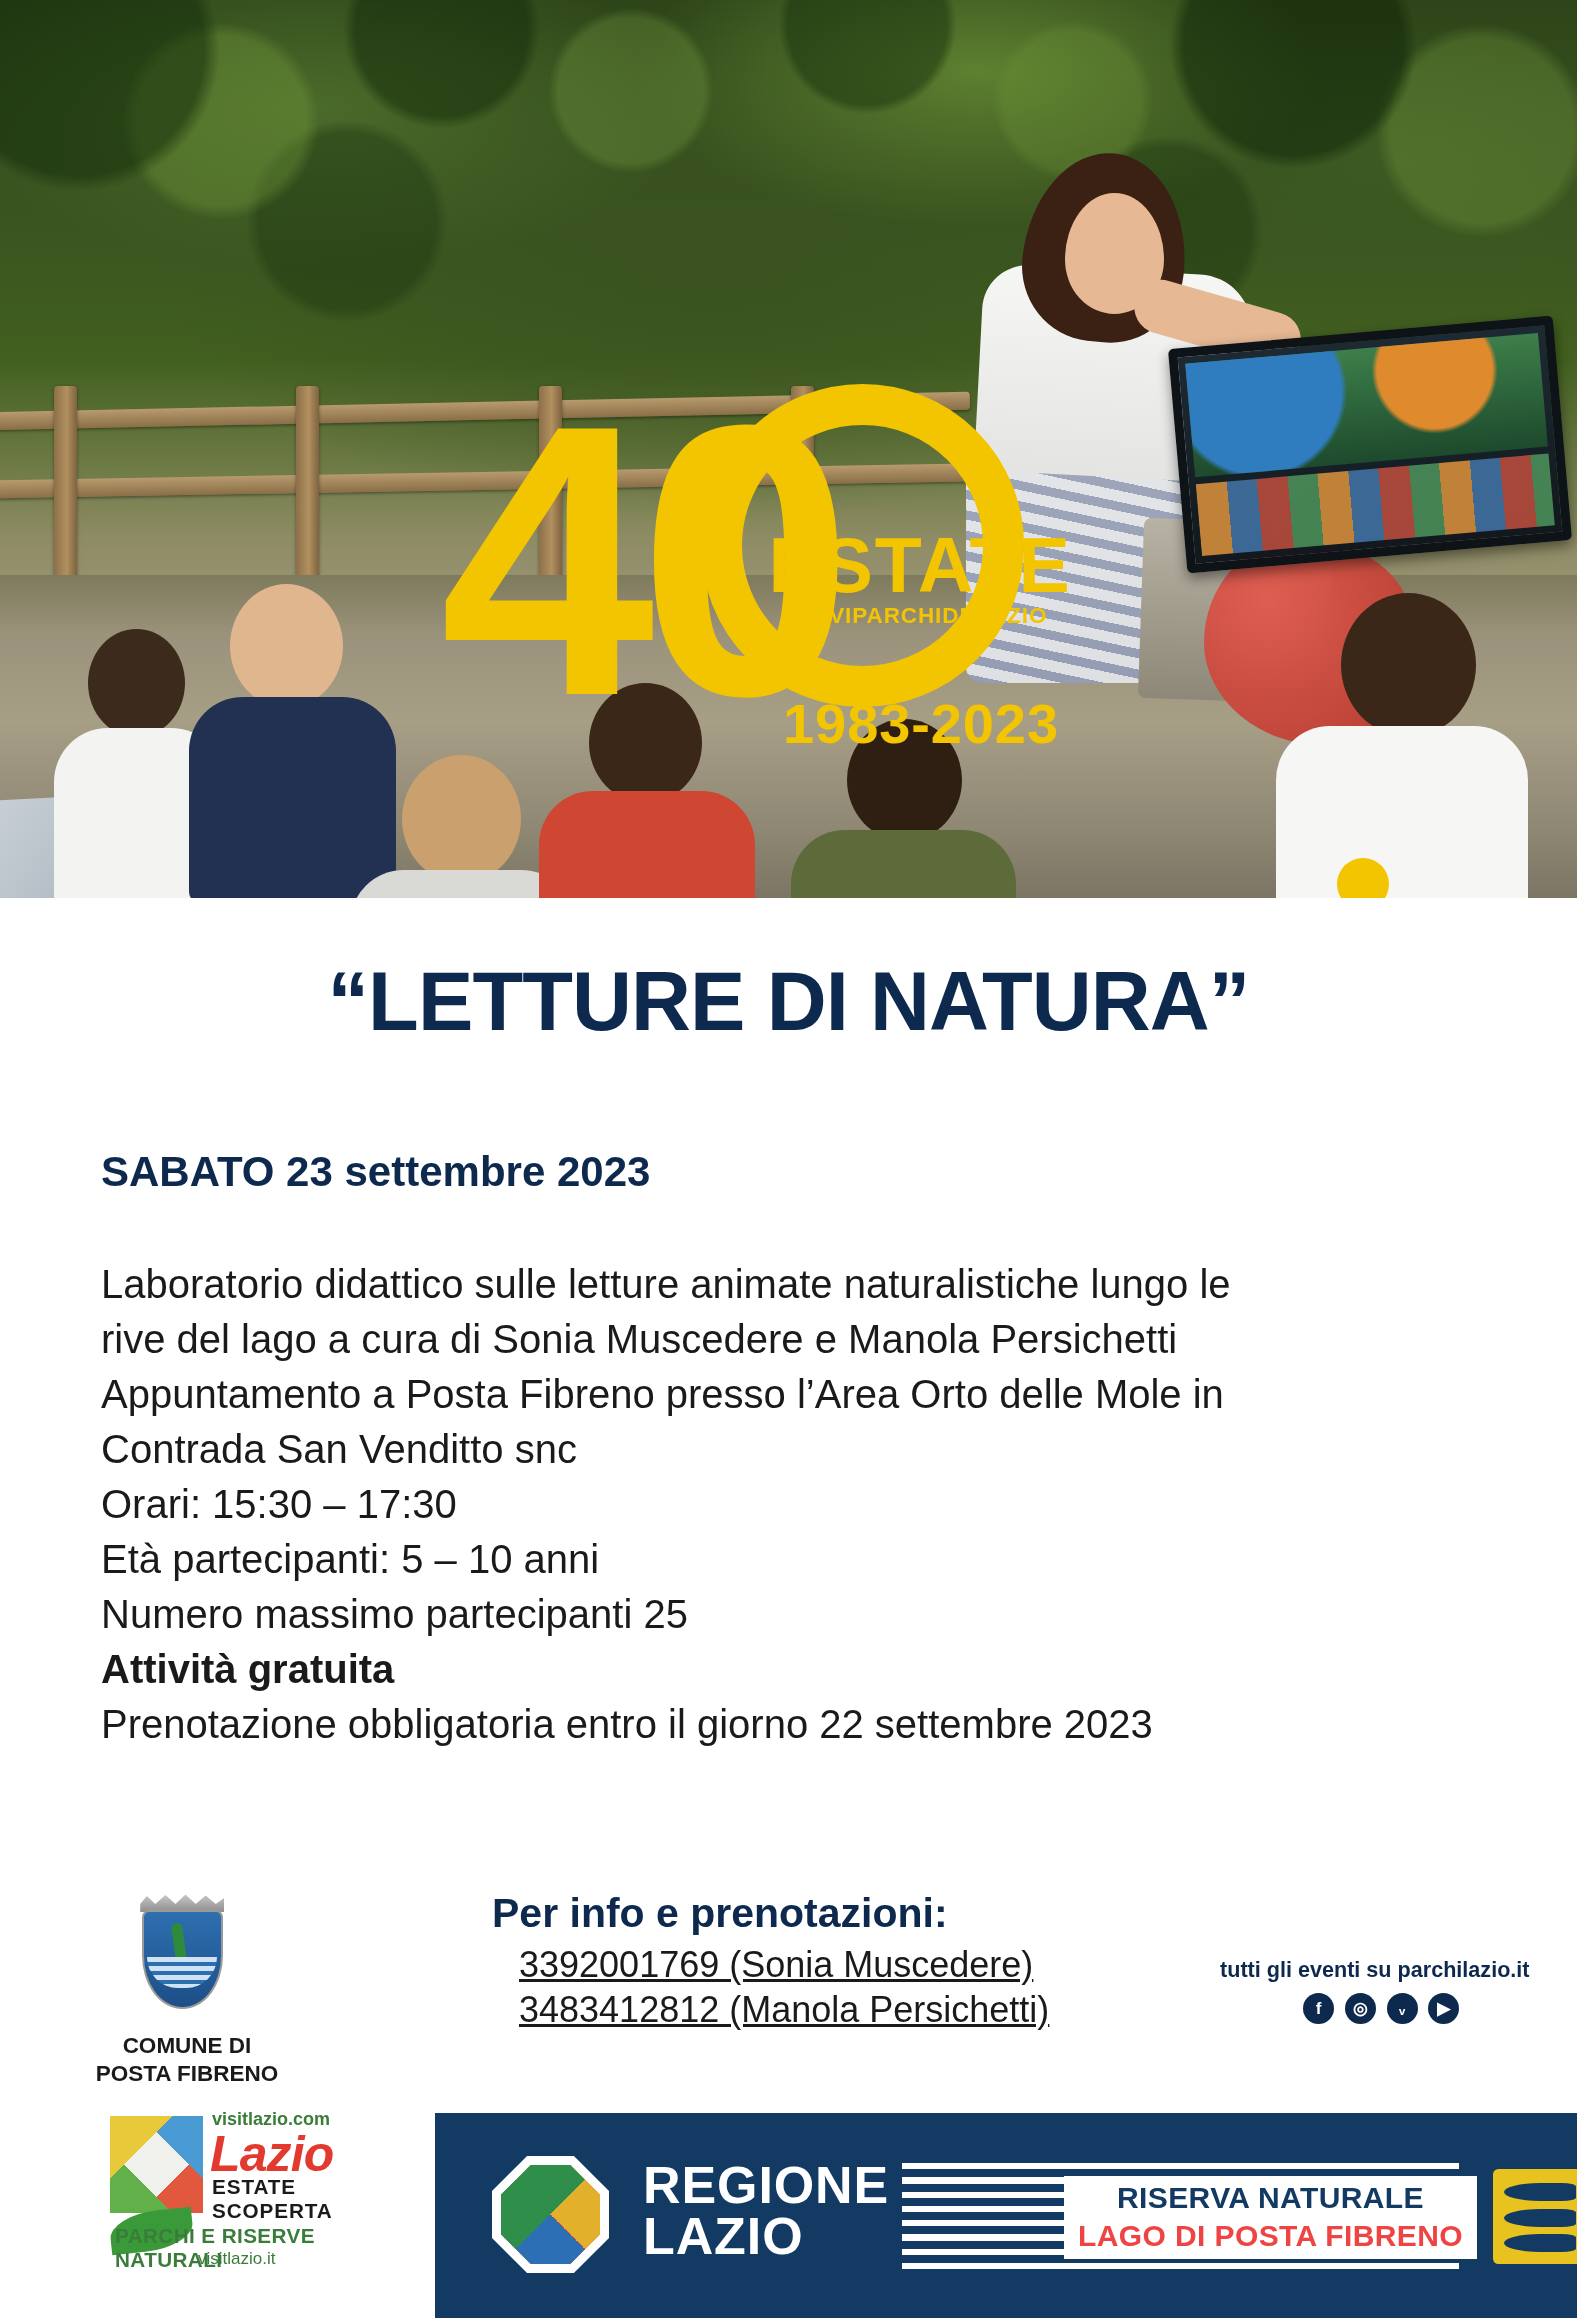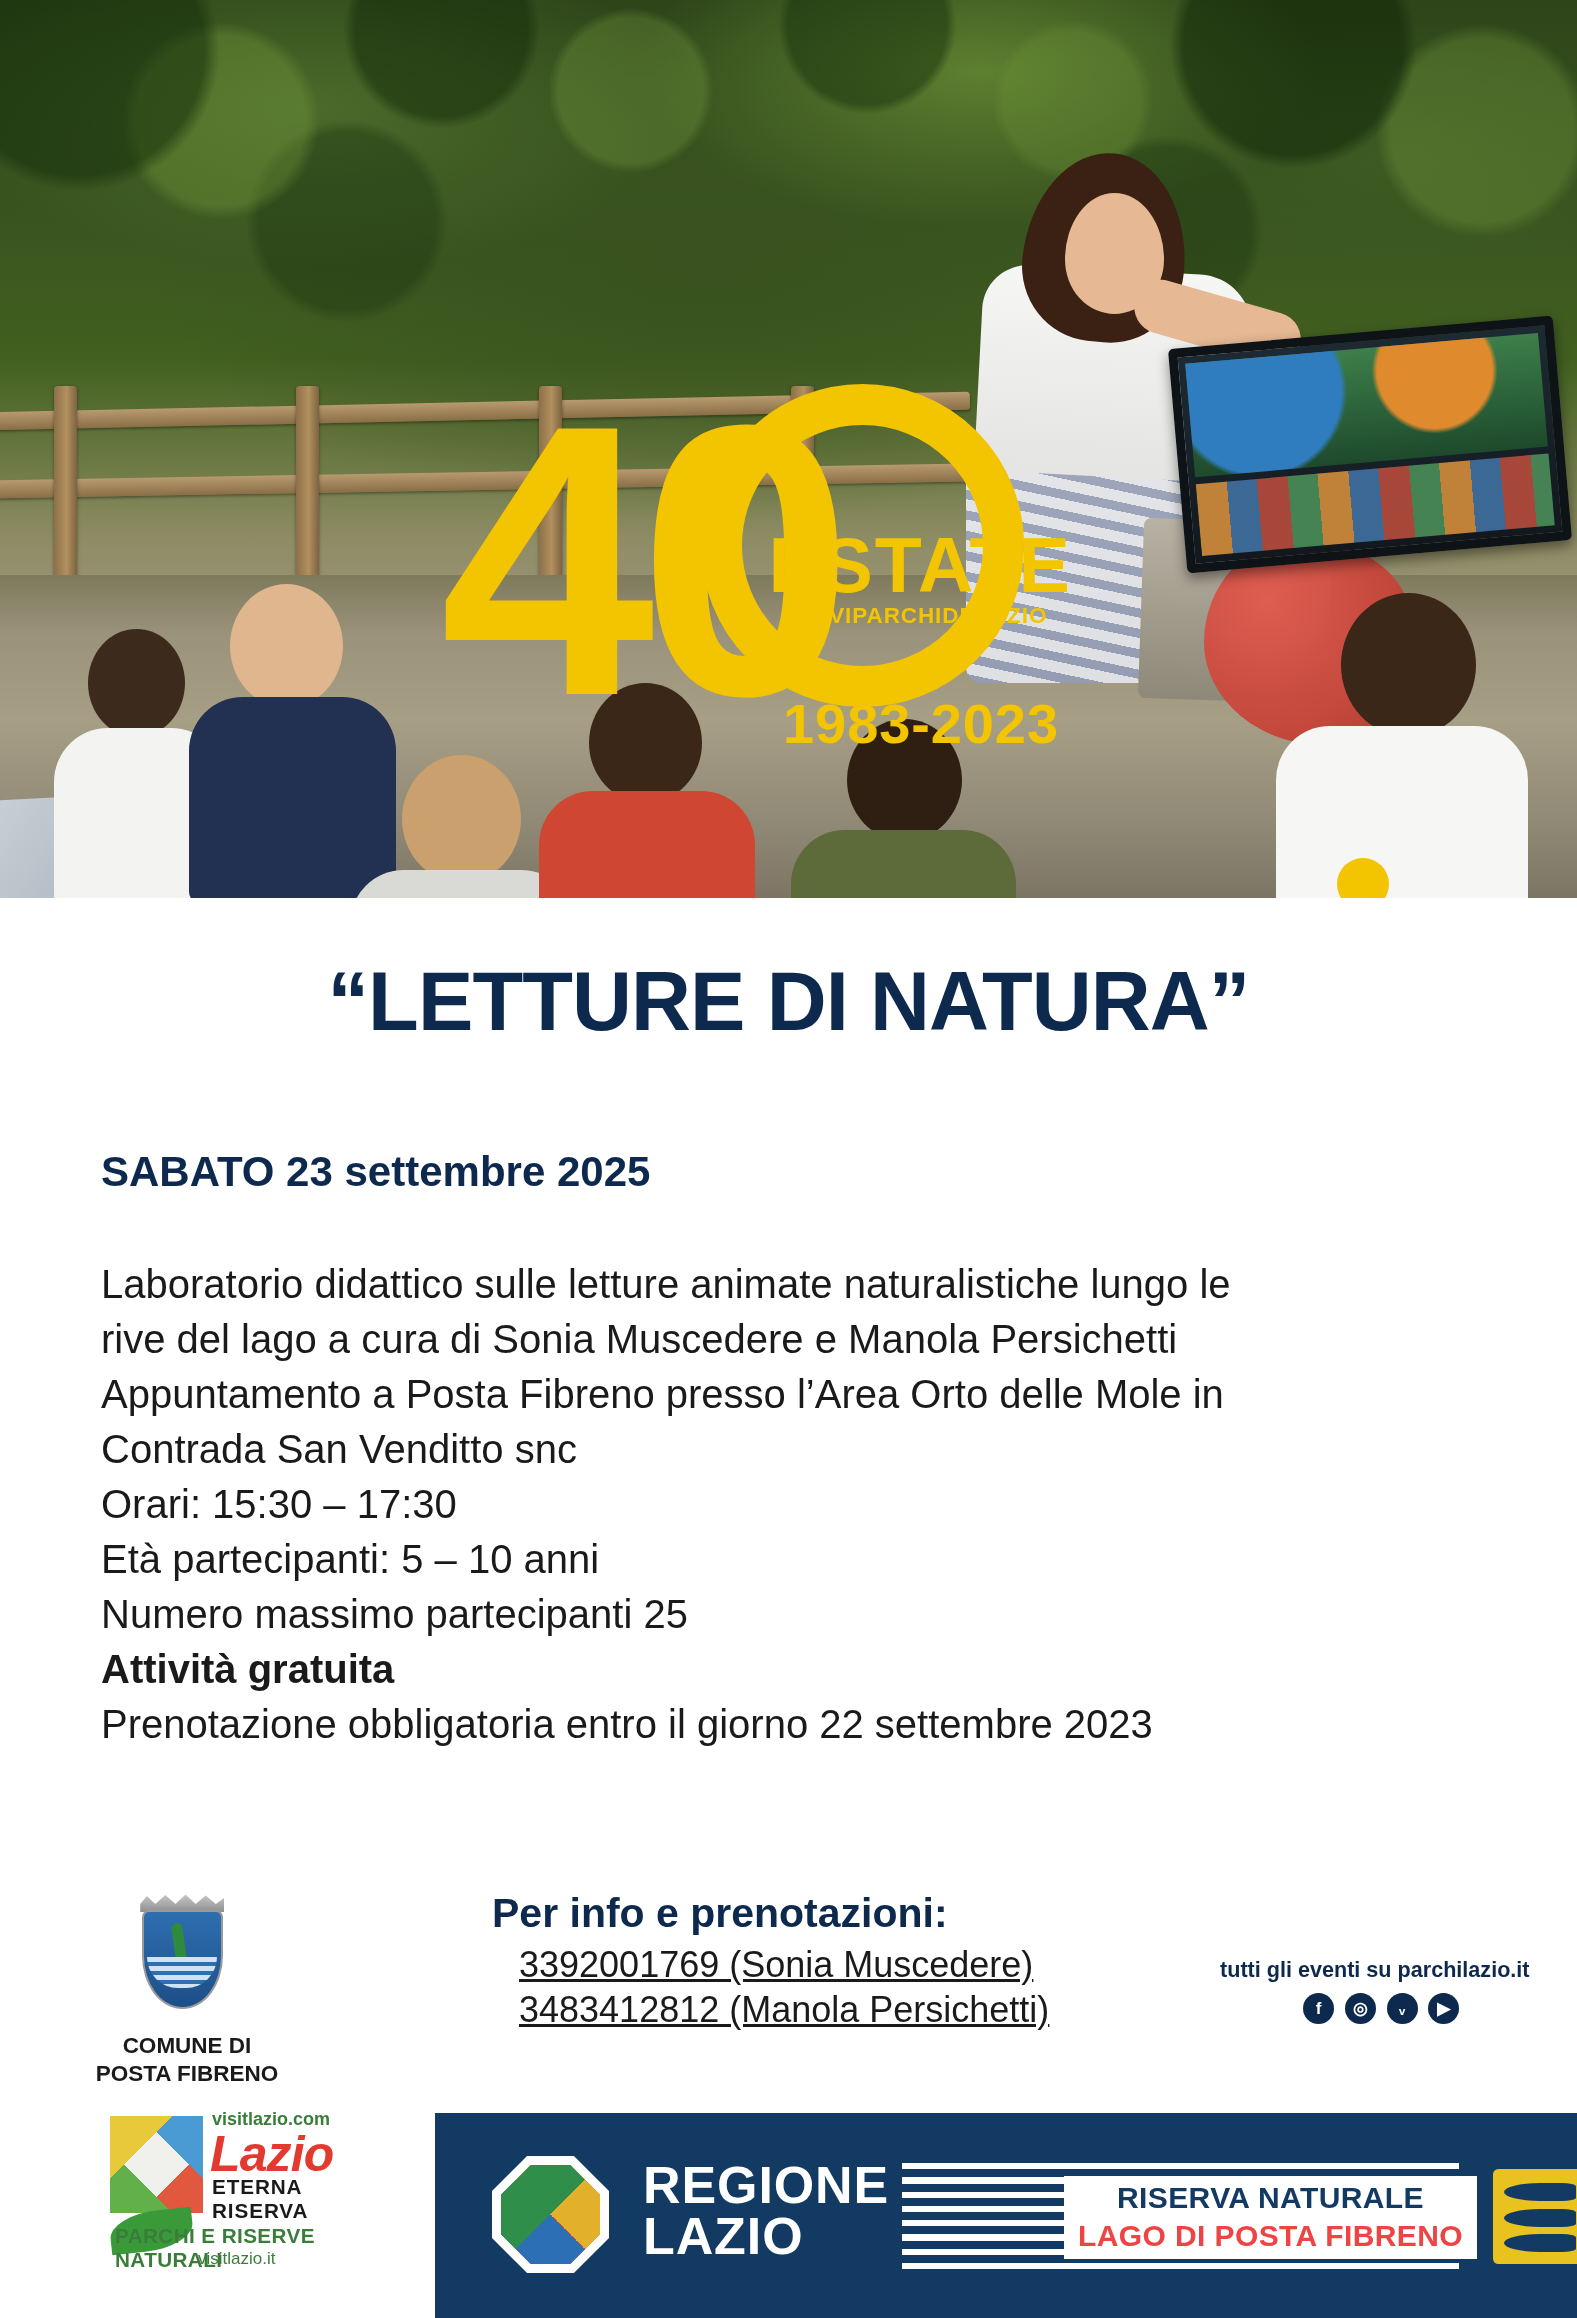--- a/index.html
+++ b/index.html
@@ -350,21 +350,21 @@
       <div class="logo-0"></div>
       <div class="logo-word">ESTATE</div>
       <div class="logo-hash">#VIVIPARCHIDELAZIO</div>
       <div class="logo-years">1983-2023</div>
       <div class="logo-sun"></div>
     </div>
   </div>
 
   <div class="title">“LETTURE DI NATURA”</div>
 
-  <div class="date-line">SABATO 23 settembre 2025</div>
+  <div class="date-line">SABATO 23 settembre 2023</div>
 
   <div class="body-text">
     <p>Laboratorio didattico sulle letture animate naturalistiche lungo le</p>
     <p>rive del lago a cura di Sonia Muscedere e Manola Persichetti</p>
     <p>Appuntamento a Posta Fibreno presso l’Area Orto delle Mole in</p>
     <p>Contrada San Venditto snc</p>
     <p>Orari: 15:30 – 17:30</p>
     <p>Età partecipanti: 5 – 10 anni</p>
     <p>Numero massimo partecipanti 25</p>
     <p class="bold">Attività gratuita</p>
@@ -394,21 +394,21 @@
   <div class="comune-label">
     <div>COMUNE DI</div>
     <div>POSTA FIBRENO</div>
   </div>
 
   <div class="lazio-logo">
     <div class="ll-mosaic"></div>
     <div class="ll-leaf"></div>
     <div class="ll-visit">visitlazio.com</div>
     <div class="ll-word">Lazio</div>
-    <div class="ll-sub">ETERNA RISERVA</div>
+    <div class="ll-sub">ESTATE SCOPERTA</div>
     <div class="ll-sub2">PARCHI E RISERVE NATURALI</div>
     <div class="ll-sub3">visitlazio.it</div>
   </div>
 
   <div class="bottombar">
     <div class="rl-crest">
       <div class="rl-crest-in"></div>
     </div>
     <div class="rl-name">
       <span>REGIONE</span>

